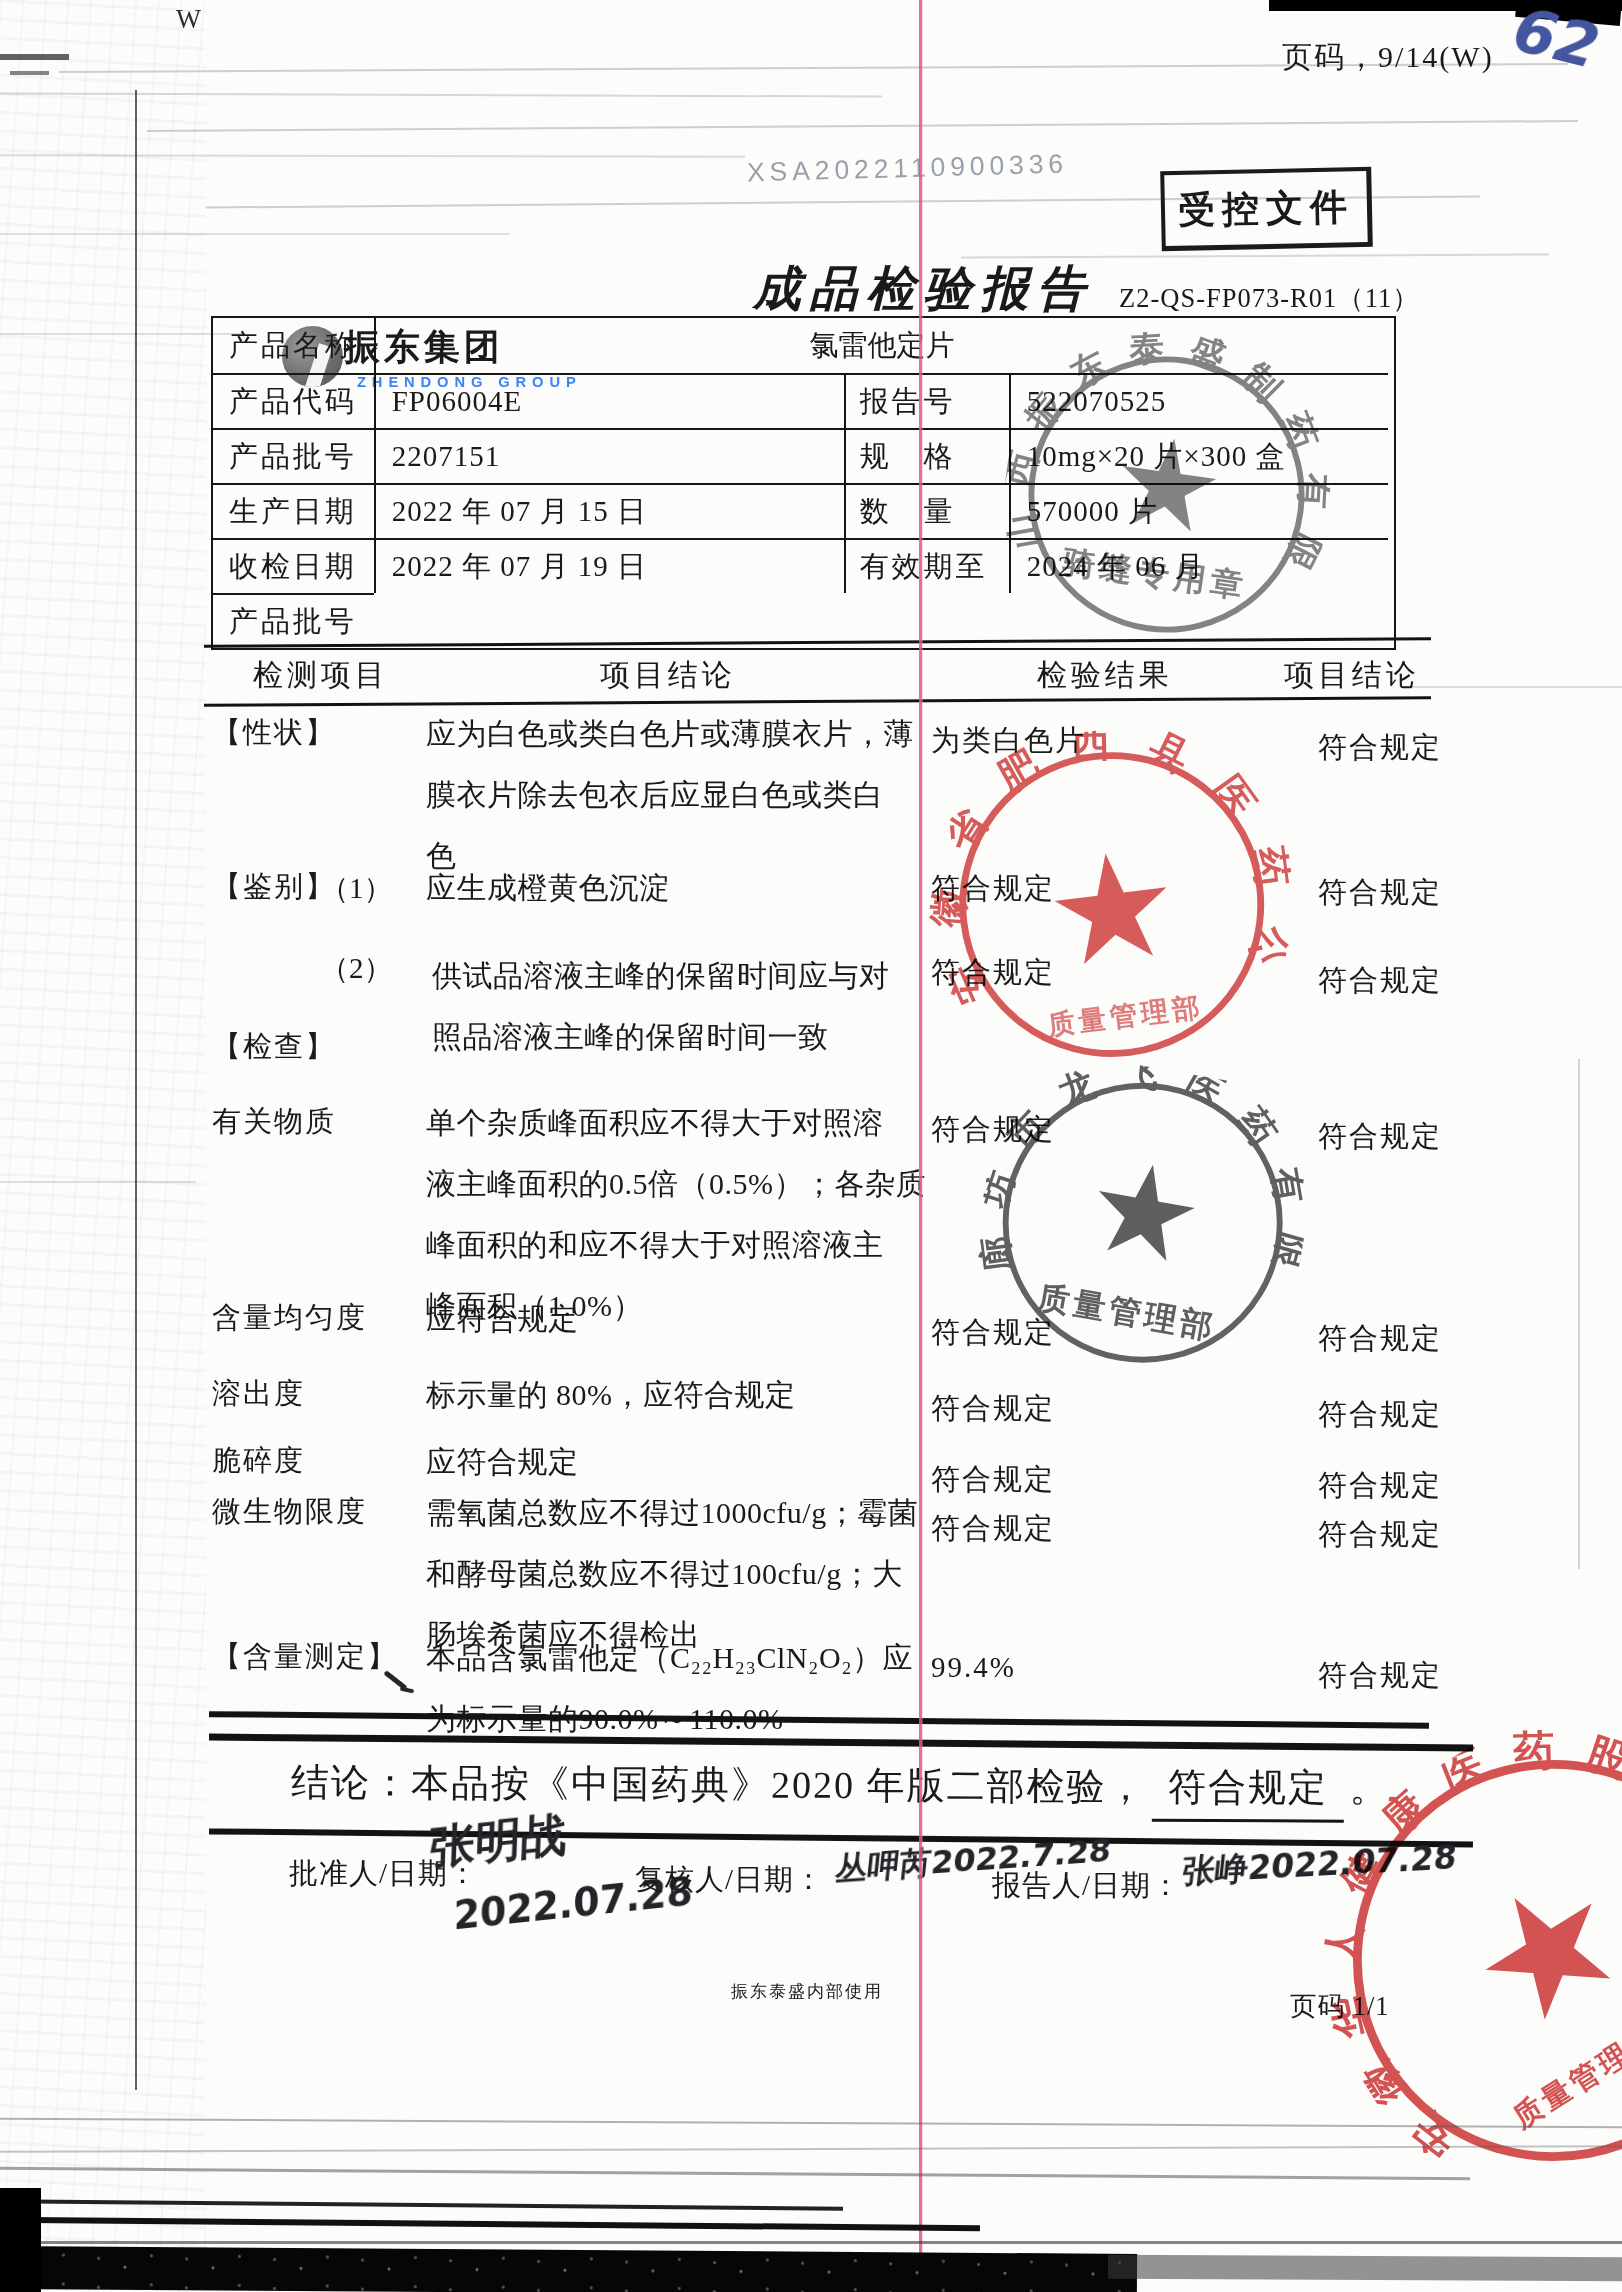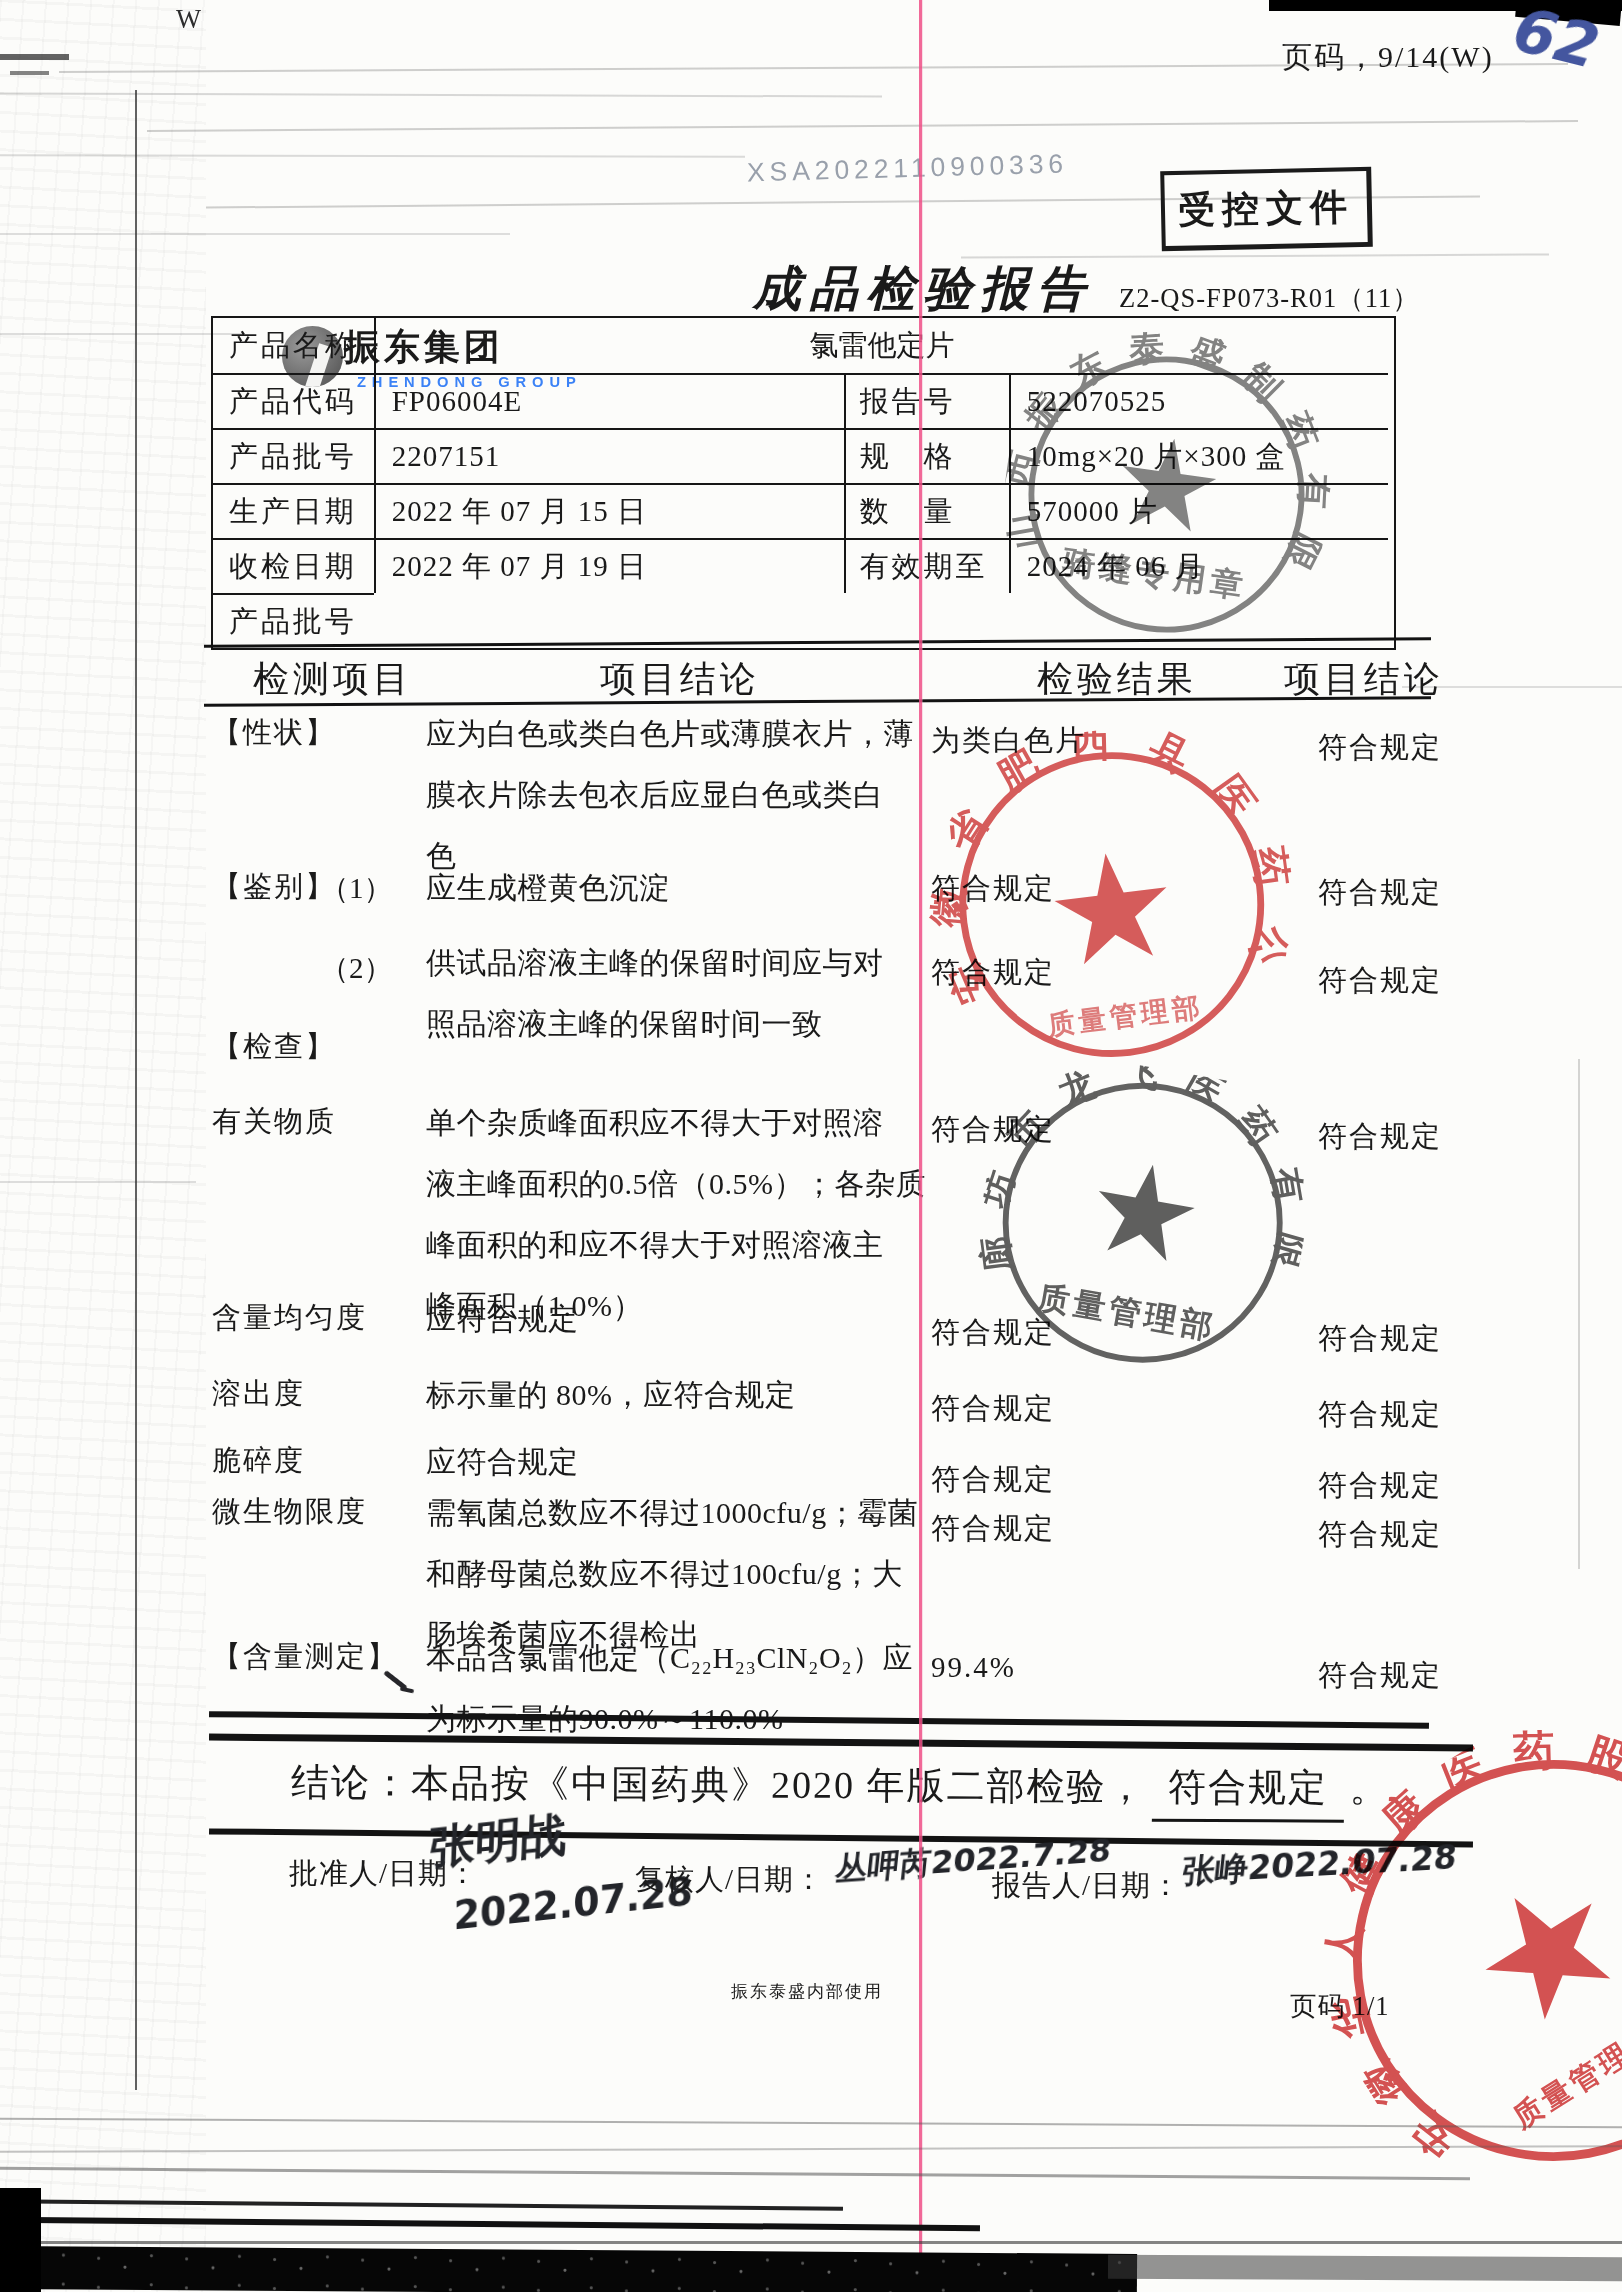--- a/index.html
+++ b/index.html
@@ -25,21 +25,21 @@
   .info-table{position:absolute;left:211px;top:316px;width:1181px;border:2.9px solid #161616;
     display:grid;grid-template-columns:161px 470px 165px 379px;grid-auto-rows:55px;font-size:29px;}
   .cell{border-left:2.5px solid #161616;border-top:2.5px solid #161616;display:flex;align-items:center;overflow:visible;white-space:nowrap;}
   .cell.first{border-left:none;padding-left:16px;}
   .cell.toprow{border-top:none;}
   .lbl{padding-left:13.7px;letter-spacing:2.9px;}
   .val{padding-left:15.7px;letter-spacing:1px;}
   .ctr{justify-content:center;padding-left:0;}
   
   .rule{position:absolute;background:#131313;}
-  .rhead{font-size:36px;letter-spacing:3.9px;}
+  .rhead{font-size:30px;letter-spacing:3.9px;}
   .row{position:absolute;left:0;width:1622px;height:0;overflow:visible;}
   .c-item{position:absolute;left:212px;top:11.8px;font-size:29px;letter-spacing:2px;white-space:nowrap;}
   .c-sub{position:absolute;left:320px;top:13.7px;font-size:29px;white-space:nowrap;}
   .c-std{position:absolute;left:426px;top:2px;width:510px;font-size:30px;line-height:61px;white-space:pre-line;letter-spacing:0.5px;}
   .c-res{position:absolute;left:931px;top:19.6px;font-size:29px;letter-spacing:2px;white-space:nowrap;}
   .c-con{position:absolute;left:1318px;top:26.5px;font-size:29px;letter-spacing:2px;white-space:nowrap;}
   
   .concl{position:absolute;left:291px;top:1760px;font-size:38px;letter-spacing:2px;transform:rotate(.3deg);white-space:nowrap;}
   .uline{display:inline-block;border-bottom:3.9px solid #151515;padding:0 15.7px 5.9px;margin:0 5.9px;}
   .sig-label{font-size:29px;letter-spacing:1px;}
@@ -137,21 +137,21 @@
   </div>
   <div class="row" style="top:855px;">
     <div class="c-item">【鉴别】</div>
     <div class="c-sub">（1）</div>
     <div class="c-std">应生成橙黄色沉淀</div>
     <div class="c-res" style="top:13.7px;">符合规定</div>
     <div class="c-con" style="top:17.6px;">符合规定</div>
   </div>
   <div class="row" style="top:910px;">
     <div class="c-sub" style="top:39px;">（2）</div>
-    <div class="c-std" style="top:22px;">供试品溶液主峰的保留时间应与对
+    <div class="c-std" style="top:35px;margin-left:6px;">供试品溶液主峰的保留时间应与对
 照品溶液主峰的保留时间一致</div>
     <div class="c-res" style="top:43px;">符合规定</div>
     <div class="c-con" style="top:51px;">符合规定</div>
   </div>
   <div class="row" style="top:1015px;">
     <div class="c-item">【检查】</div>
   </div>
   <div class="row" style="top:1090px;">
     <div class="c-item">有关物质</div>
     <div class="c-std">单个杂质峰面积应不得大于对照溶

